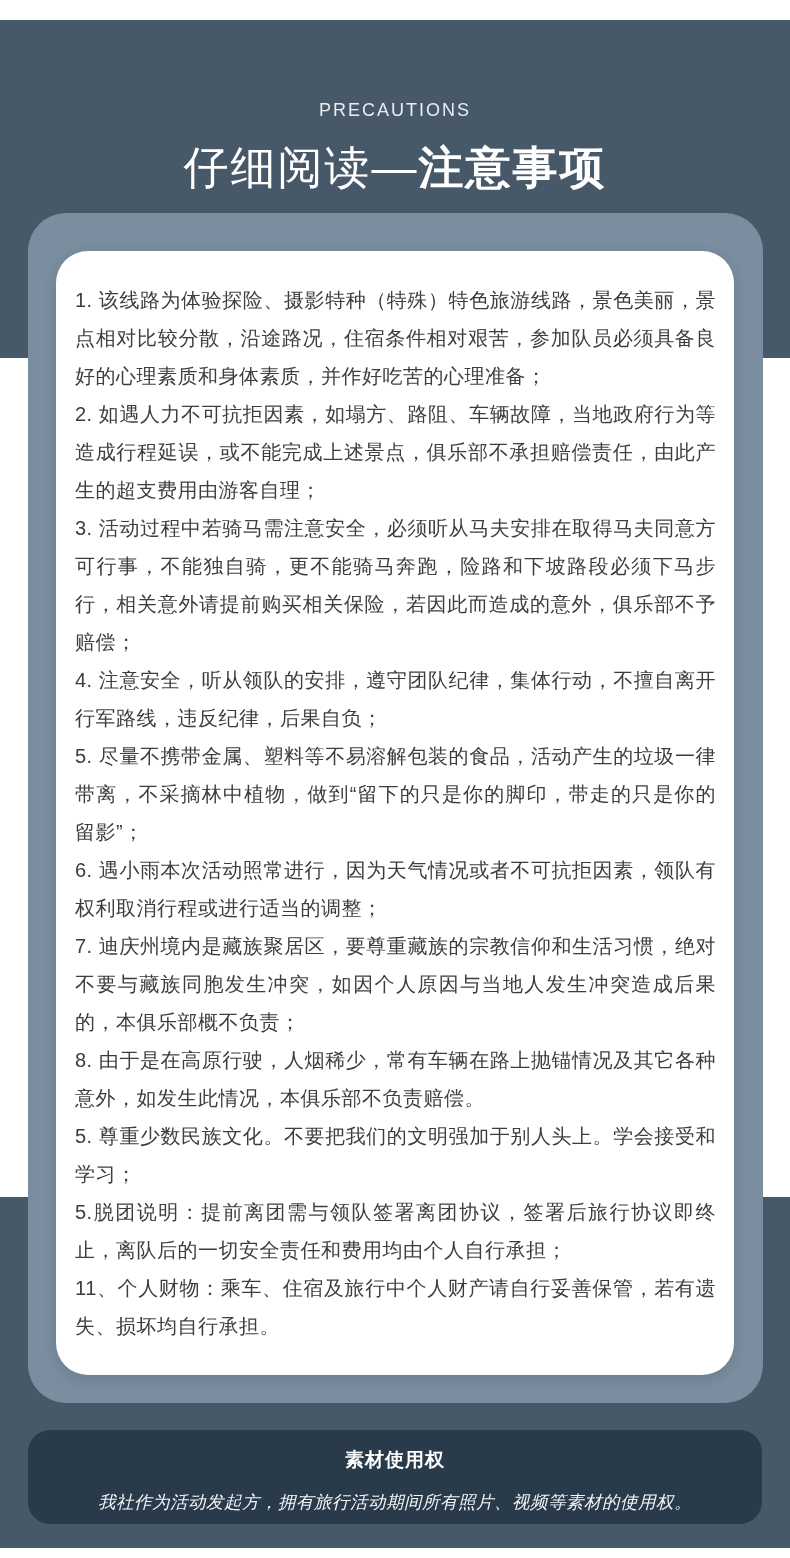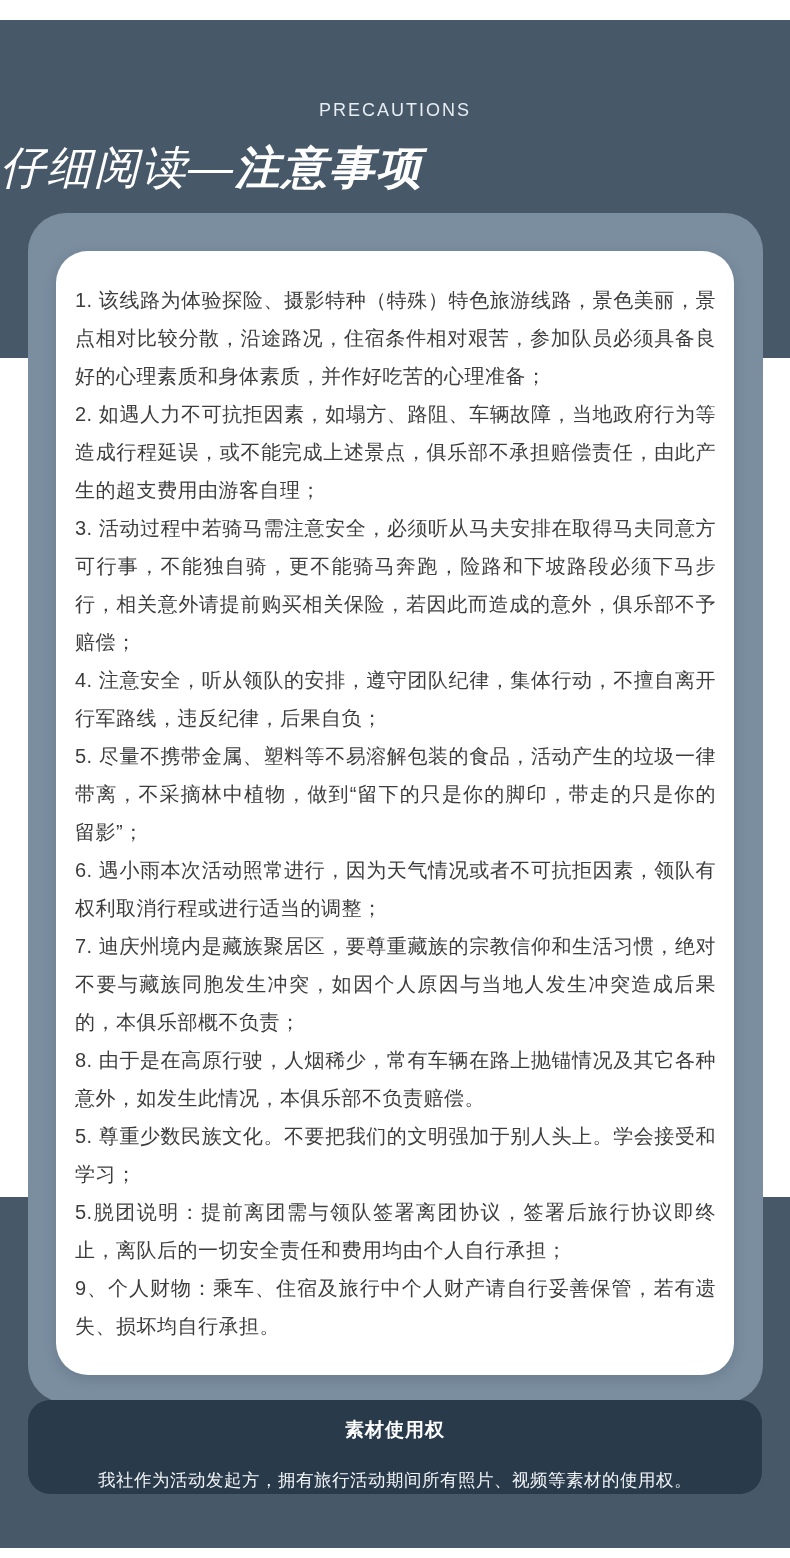--- a/index.html
+++ b/index.html
@@ -21,24 +21,23 @@
   .eyebrow{
     position:absolute;top:100px;left:0;width:790px;
     text-align:center;
     color:#e8edf1;
     font-size:18px;
     letter-spacing:2px;
     z-index:3;
   }
   .main-title{
     position:absolute;top:138px;left:0;width:790px;
-    text-align:left;
+    text-align:center;
     color:#ffffff;
     font-size:45px;
-    font-style:italic;
     letter-spacing:2px;
     z-index:3;
     white-space:nowrap;
   }
   .main-title .t-reg{font-weight:400;}
   .main-title .t-bold{font-weight:900;}
 
   
   .frame{
     position:absolute;left:28px;top:213px;width:735px;height:1190px;
@@ -59,31 +58,31 @@
     margin:0;
     color:var(--text,#3d3d3d);
     font-size:20px;
     line-height:38px;
     text-align:justify;
     letter-spacing:0.5px;
   }
 
   
   .footer-box{
-    position:absolute;left:28px;top:1400px;width:734px;height:94px;
+    position:absolute;left:28px;top:1430px;width:734px;height:94px;
     background:var(--footer_box,#293a4b);
     border-radius:22px;
     z-index:3;
     color:#ffffff;
     text-align:center;
     box-sizing:border-box;
     padding-top:17px;
   }
   .footer-title{font-size:19px;font-weight:700;letter-spacing:1px;}
-  .footer-text{font-size:17.5px;margin-top:25px;color:#f2f5f7;letter-spacing:0.5px;}
+  .footer-text{font-size:17.5px;margin-top:17px;color:#f2f5f7;letter-spacing:0.5px;font-style:italic;}
 </style>
 </head>
 <body>
 
 <div class="page">
 
   <div class="band band-top"></div>
   <div class="band band-bottom"></div>
 
   <div class="eyebrow">PRECAUTIONS</div>
@@ -98,21 +97,21 @@
           <p class="precaution-item">1. 该线路为体验探险、摄影特种（特殊）特色旅游线路，景色美丽，景点相对比较分散，沿途路况，住宿条件相对艰苦，参加队员必须具备良好的心理素质和身体素质，并作好吃苦的心理准备；</p>
           <p class="precaution-item">2. 如遇人力不可抗拒因素，如塌方、路阻、车辆故障，当地政府行为等造成行程延误，或不能完成上述景点，俱乐部不承担赔偿责任，由此产生的超支费用由游客自理；</p>
           <p class="precaution-item">3. 活动过程中若骑马需注意安全，必须听从马夫安排在取得马夫同意方可行事，不能独自骑，更不能骑马奔跑，险路和下坡路段必须下马步行，相关意外请提前购买相关保险，若因此而造成的意外，俱乐部不予赔偿；</p>
           <p class="precaution-item">4. 注意安全，听从领队的安排，遵守团队纪律，集体行动，不擅自离开行军路线，违反纪律，后果自负；</p>
           <p class="precaution-item">5. 尽量不携带金属、塑料等不易溶解包装的食品，活动产生的垃圾一律带离，不采摘林中植物，做到“留下的只是你的脚印，带走的只是你的留影”；</p>
           <p class="precaution-item">6. 遇小雨本次活动照常进行，因为天气情况或者不可抗拒因素，领队有权利取消行程或进行适当的调整；</p>
           <p class="precaution-item">7. 迪庆州境内是藏族聚居区，要尊重藏族的宗教信仰和生活习惯，绝对不要与藏族同胞发生冲突，如因个人原因与当地人发生冲突造成后果的，本俱乐部概不负责；</p>
           <p class="precaution-item">8. 由于是在高原行驶，人烟稀少，常有车辆在路上抛锚情况及其它各种意外，如发生此情况，本俱乐部不负责赔偿。</p>
           <p class="precaution-item">5. 尊重少数民族文化。不要把我们的文明强加于别人头上。学会接受和学习；</p>
           <p class="precaution-item">5.脱团说明：提前离团需与领队签署离团协议，签署后旅行协议即终止，离队后的一切安全责任和费用均由个人自行承担；</p>
-          <p class="precaution-item">9、个人财物：乘车、住宿及旅行中个人财产请自行妥善保管，若有遗失、损坏均自行承担。</p>
+          <p class="precaution-item">11、个人财物：乘车、住宿及旅行中个人财产请自行妥善保管，若有遗失、损坏均自行承担。</p>
         </div>
     </div>
   </div>
 
   <div class="footer-box">
     <div class="footer-title">素材使用权</div>
     <div class="footer-text">我社作为活动发起方，拥有旅行活动期间所有照片、视频等素材的使用权。</div>
   </div>
 
 </div>

